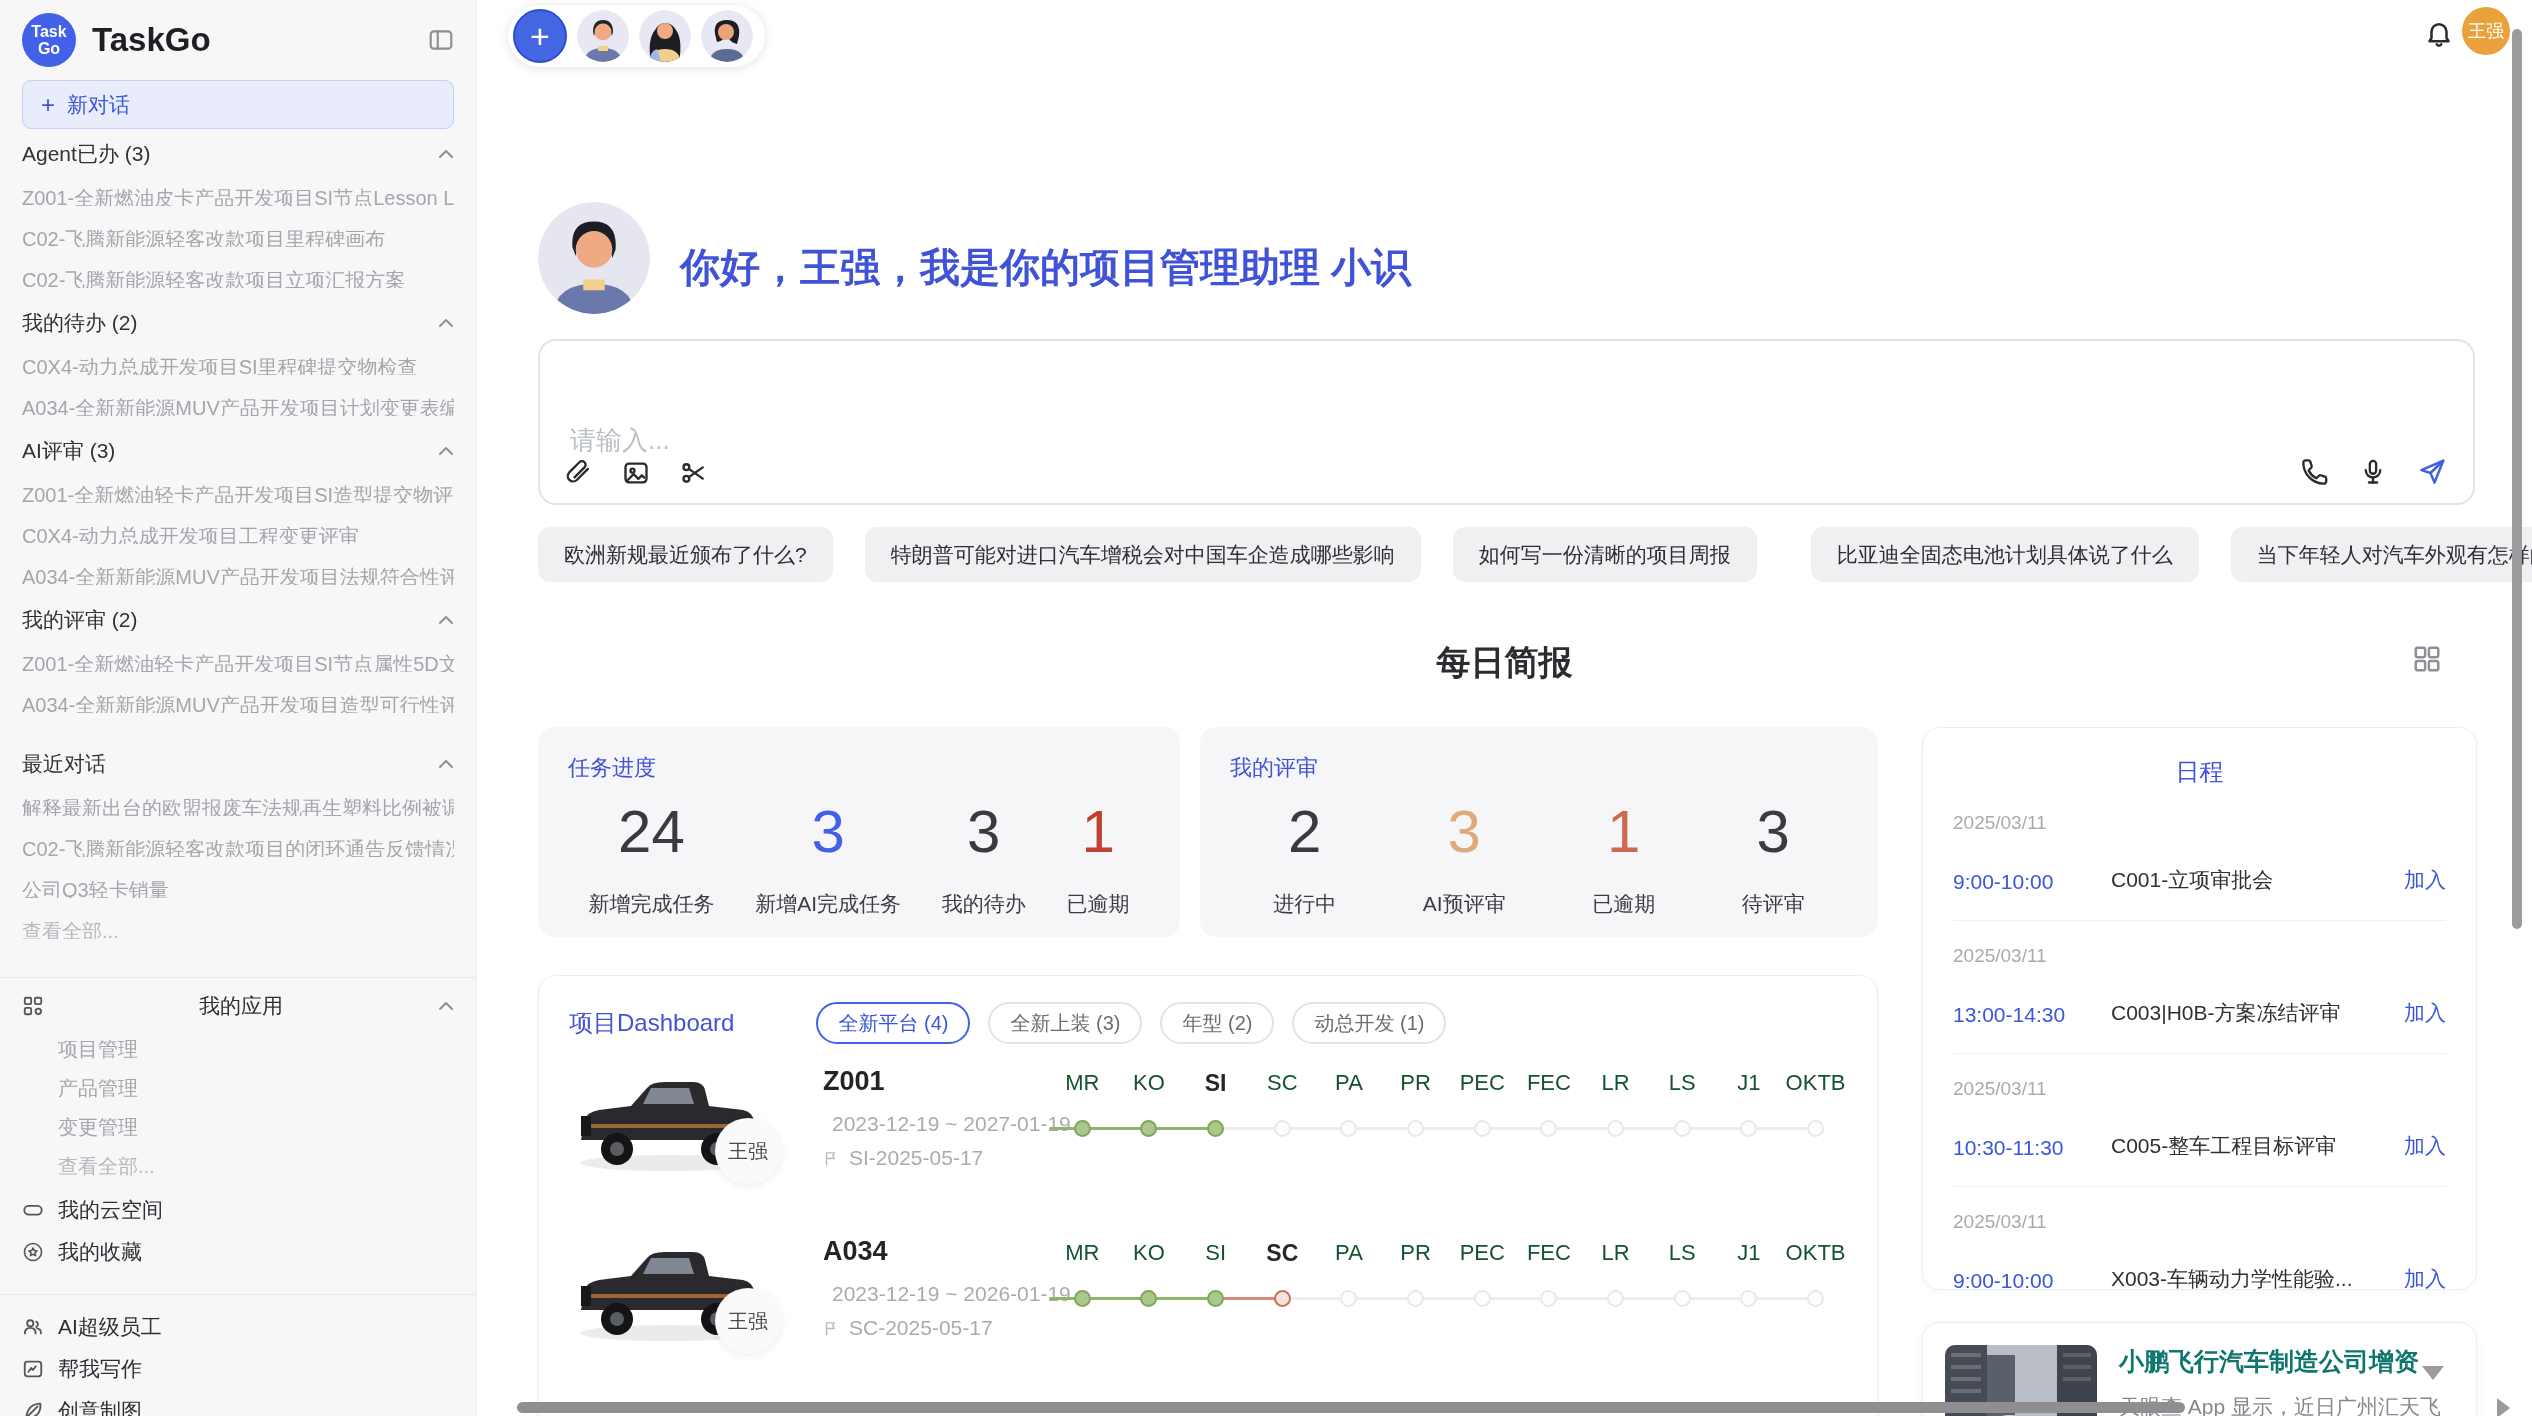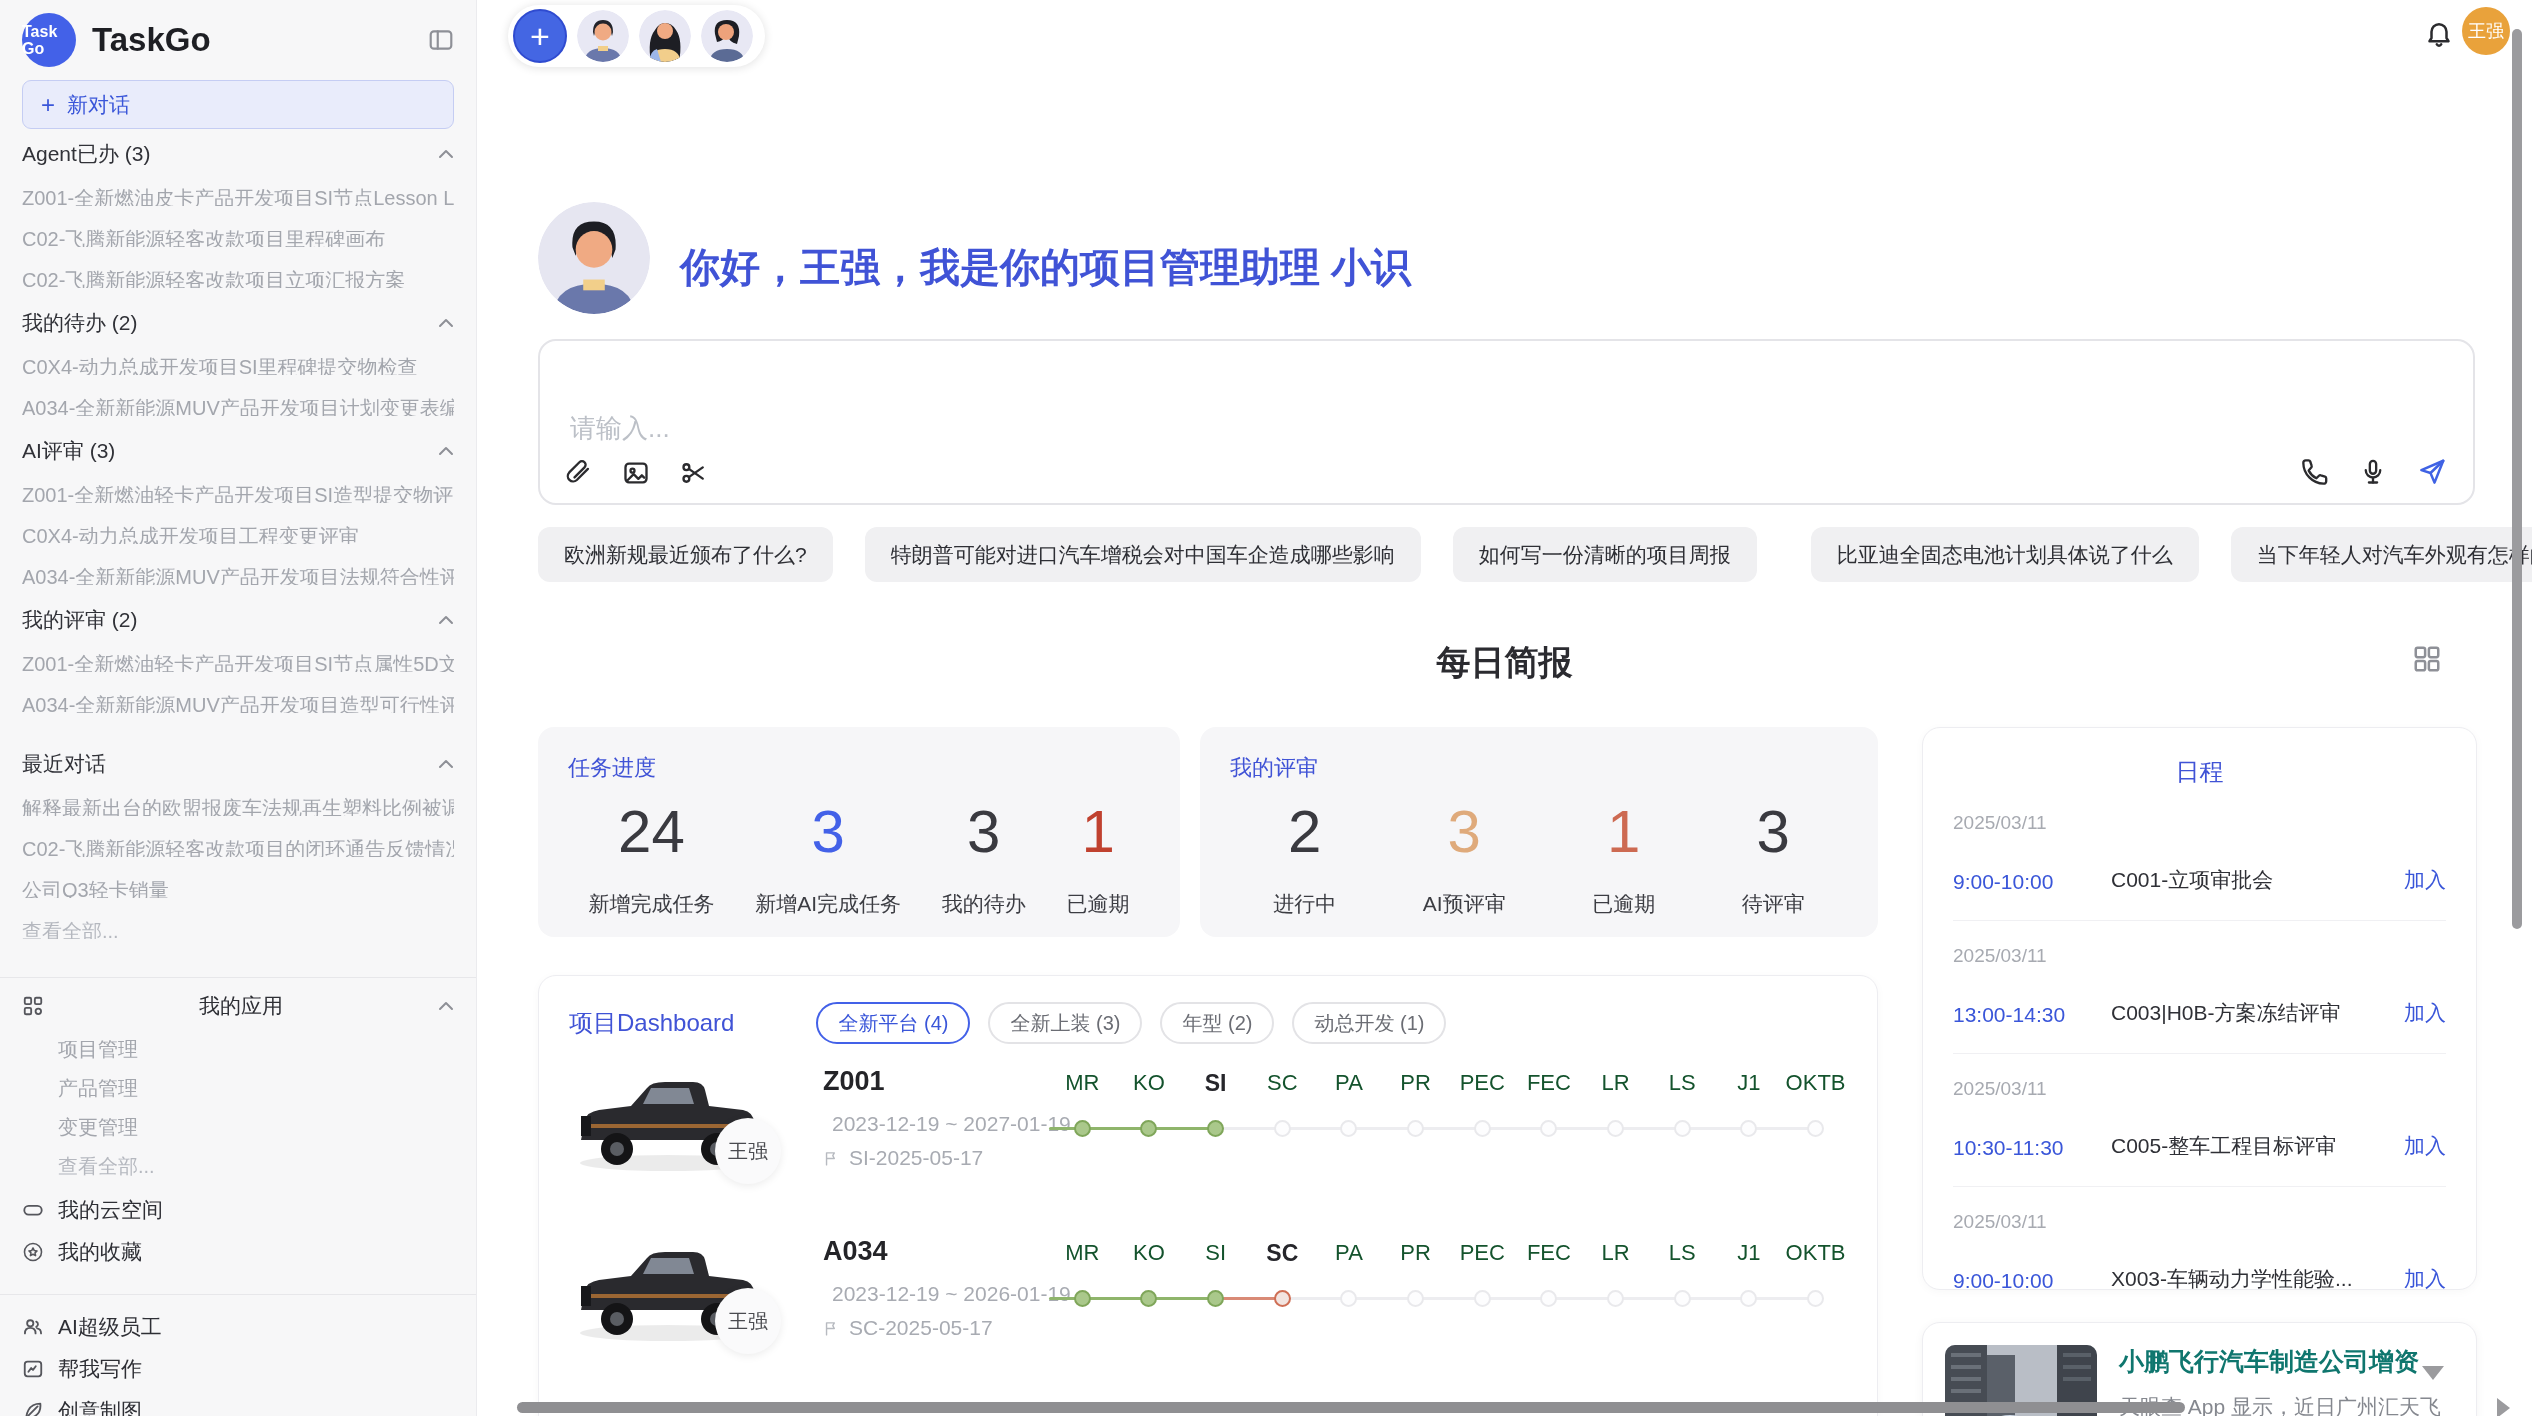--- a/index.html
+++ b/index.html
@@ -6,21 +6,21 @@
   .app{position:relative;width:2532px;height:1416px;overflow:hidden;background:#fff;
        font-family:"Liberation Sans",sans-serif;color:#2c2c31;}
   svg{display:block}
   .ico{stroke:#2b2b2e;fill:none;stroke-width:2;stroke-linecap:round;stroke-linejoin:round;}
 
   
   .sidebar{position:absolute;left:0;top:0;width:477px;height:1416px;background:#f7f7f8;
            border-right:1px solid #ebebee;box-sizing:border-box;padding:0 22px;overflow:hidden;}
   .side-head{display:flex;align-items:center;margin-top:12px;height:56px;}
   .logo{width:54px;height:54px;border-radius:50%;background:#4361e8;color:#fff;display:flex;
-        flex-direction:column;align-items:flex-start;justify-content:center;font-size:16px;font-weight:bold;line-height:17px;}
+        flex-direction:column;align-items:center;justify-content:center;font-size:16px;font-weight:bold;line-height:17px;}
   .app-title{font-size:33px;font-weight:bold;color:#1e1f24;margin-left:16px;flex:1;}
   .newchat{margin-top:12px;height:47px;background:#e9ecfb;border:1px solid #c5cdf3;border-radius:9px;
            display:flex;align-items:center;padding-left:18px;gap:12px;color:#3a56d9;font-size:21px;cursor:pointer;}
   .newchat .plus{font-size:24px;line-height:21px;}
   .sec-title{margin-top:24px;display:flex;align-items:center;font-size:21px;color:#313238;height:22px;}
   .sec-title.first{margin-top:14px;}
   .sec-title .t{flex:1;}
   .side-item{margin-top:20px;font-size:20px;color:#a3a6ad;white-space:nowrap;overflow:hidden;height:21px;cursor:pointer;}
   .side-item.more{color:#b5b8bf;}
   .divider{height:1px;background:#e7e7ea;margin:38px -22px 0;}
@@ -42,21 +42,21 @@
   .user-badge{position:absolute;left:2462px;top:7px;width:48px;height:48px;border-radius:50%;background:#e9a23b;
               color:#fff;font-size:18px;display:flex;align-items:center;justify-content:center;cursor:pointer;}
 
   
   .hero-av{position:absolute;left:538px;top:202px;width:112px;height:112px;border-radius:50%;overflow:hidden;}
   .hero-title{position:absolute;left:680px;top:240px;font-size:40px;font-weight:bold;color:#4053d6;}
 
   
   .composer{position:absolute;left:538px;top:339px;width:1937px;height:166px;border:2px solid #e4e4e8;
             border-radius:18px;box-sizing:border-box;background:#fff;}
-  .composer textarea{position:absolute;left:0;top:4px;width:100%;height:96px;border:none;outline:none;resize:none;
+  .composer textarea{position:absolute;left:0;top:16px;width:100%;height:96px;border:none;outline:none;resize:none;
             box-sizing:border-box;padding:66px 30px 0;font-family:"Liberation Sans",sans-serif;font-size:26px;color:#0c4a6e;background:transparent;}
   .composer textarea::placeholder{color:#bcc0c7;}
   .c-left{position:absolute;left:24px;bottom:16px;display:flex;gap:30px;align-items:center;}
   .c-right{position:absolute;right:26px;bottom:16px;display:flex;gap:30px;align-items:center;}
   .cicon{cursor:pointer;}
 
   
   .chips{position:absolute;left:538px;top:527px;display:flex;gap:32px;}
   .chip{height:55px;background:#f0f0f2;border-radius:12px;display:flex;align-items:center;
         padding:0 26px;font-size:21px;color:#2e2f35;white-space:nowrap;cursor:pointer;}

